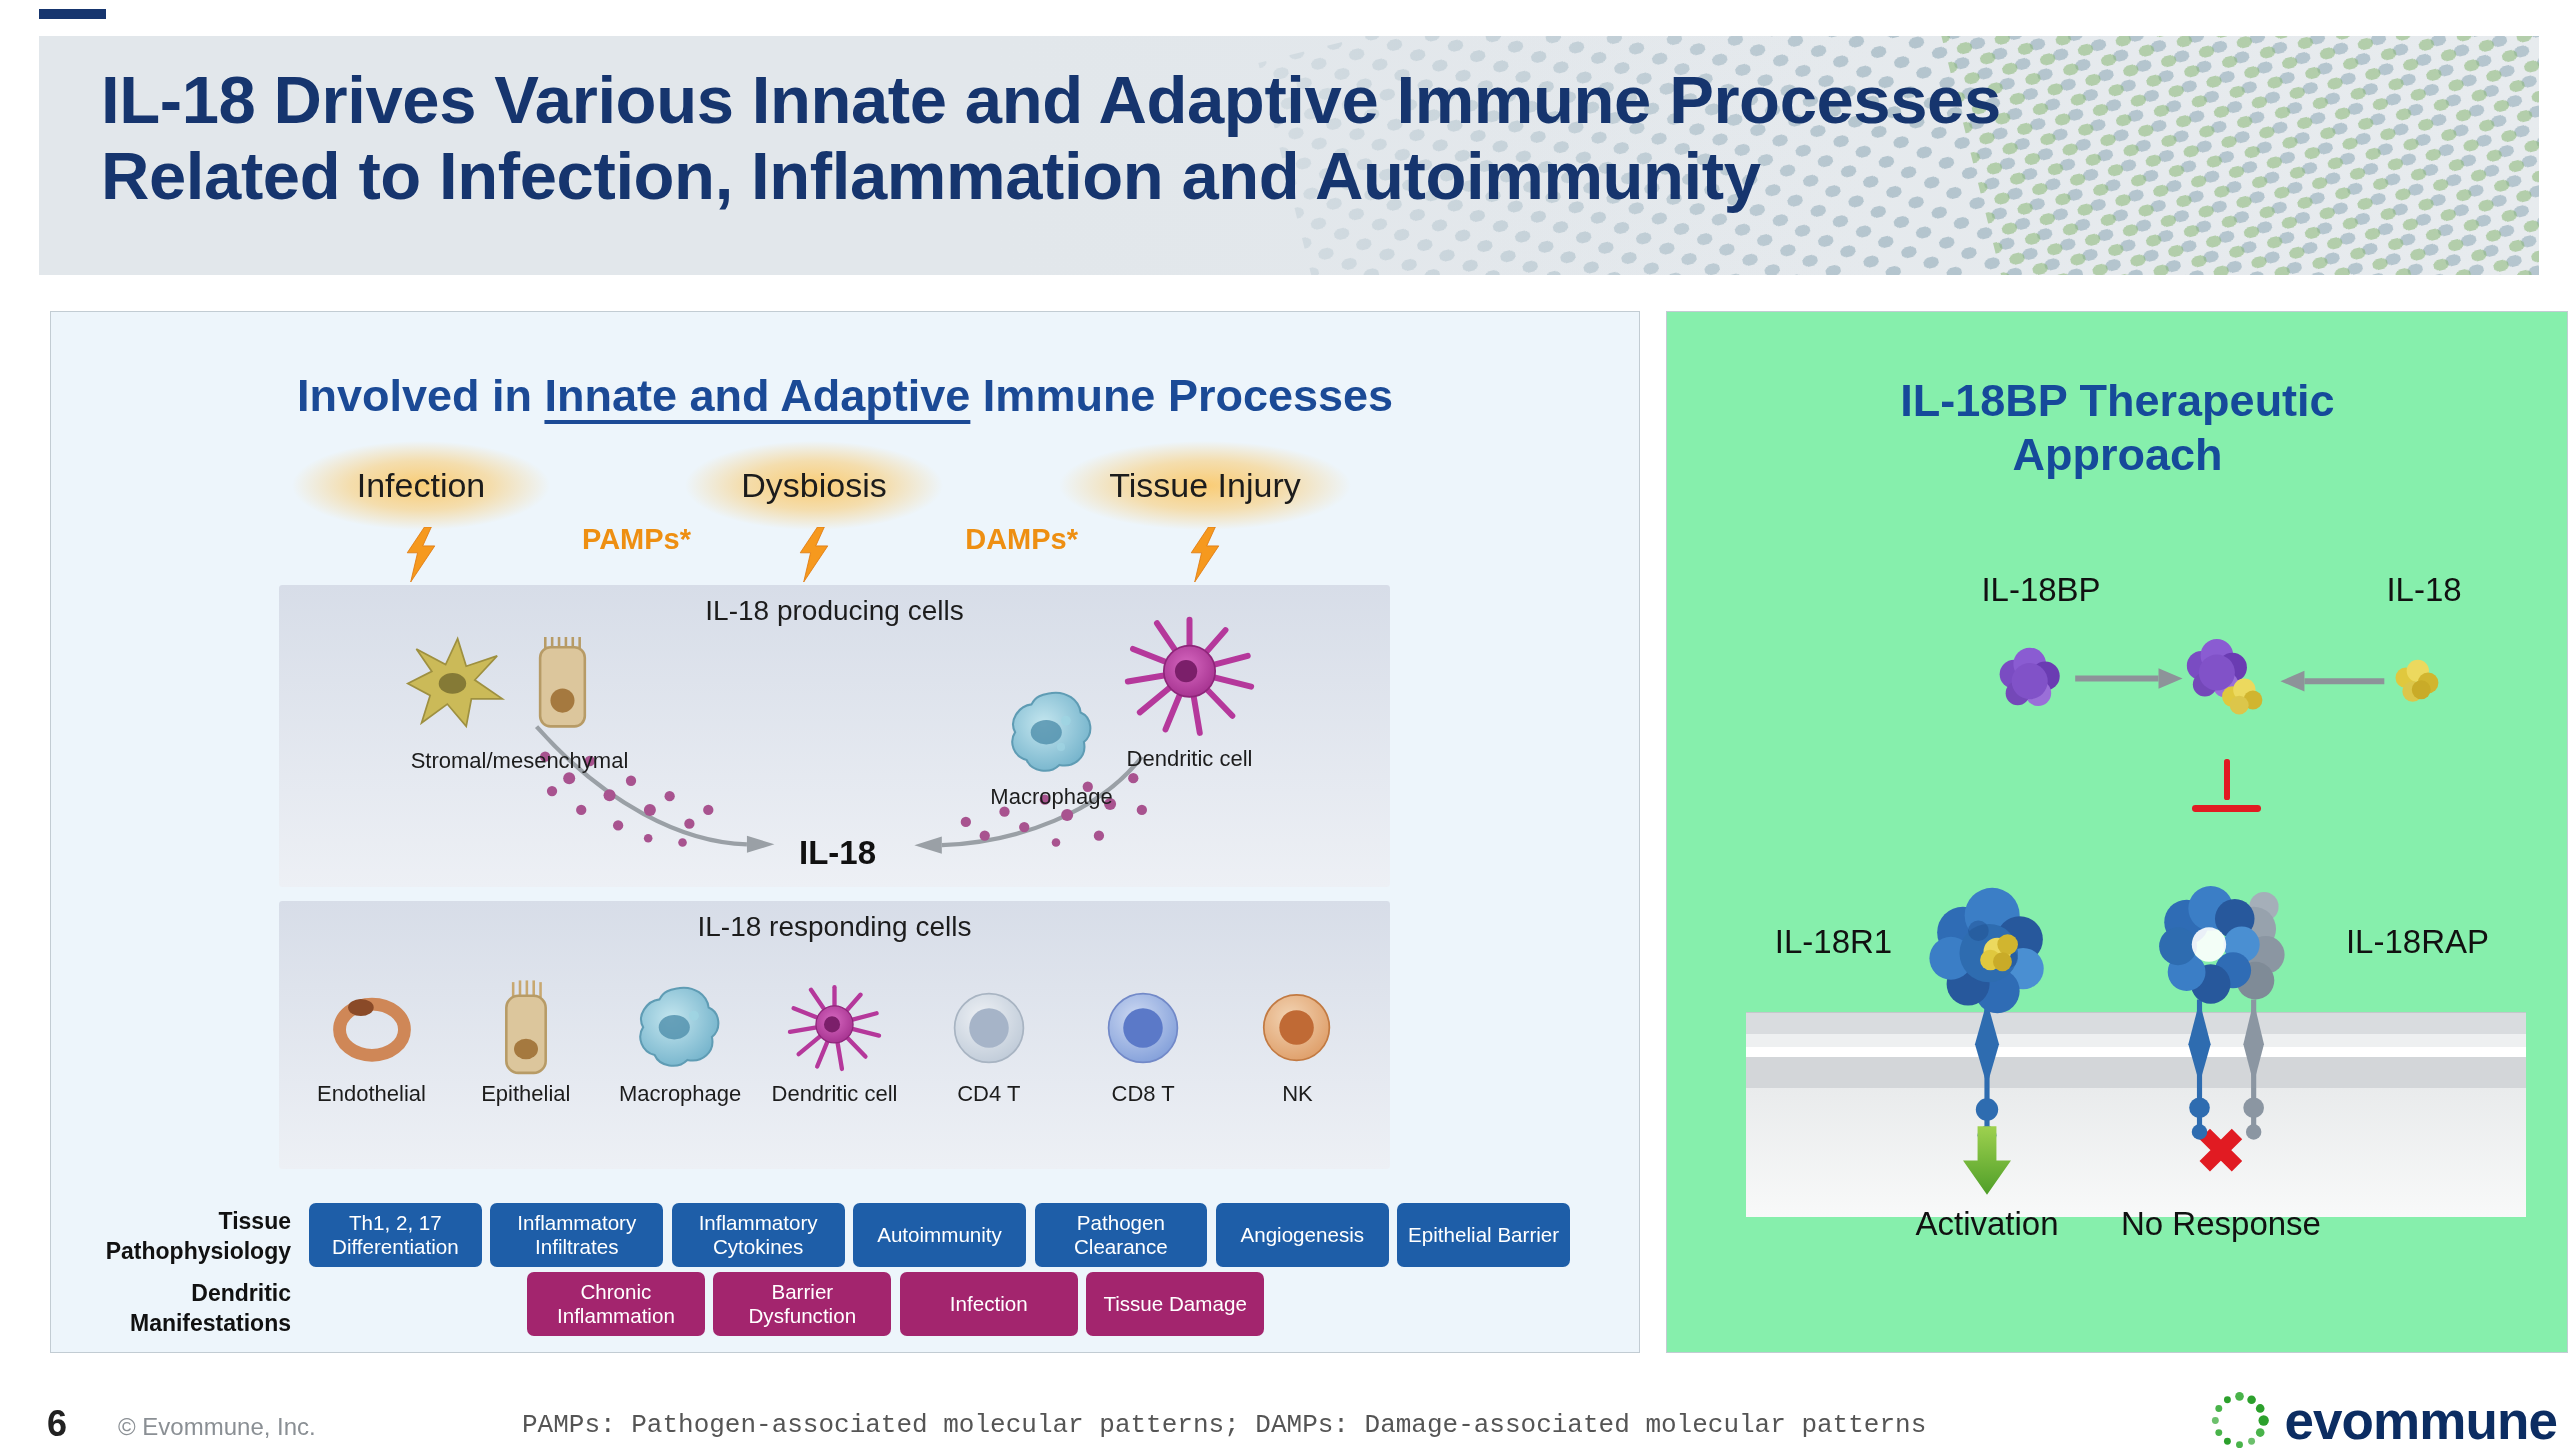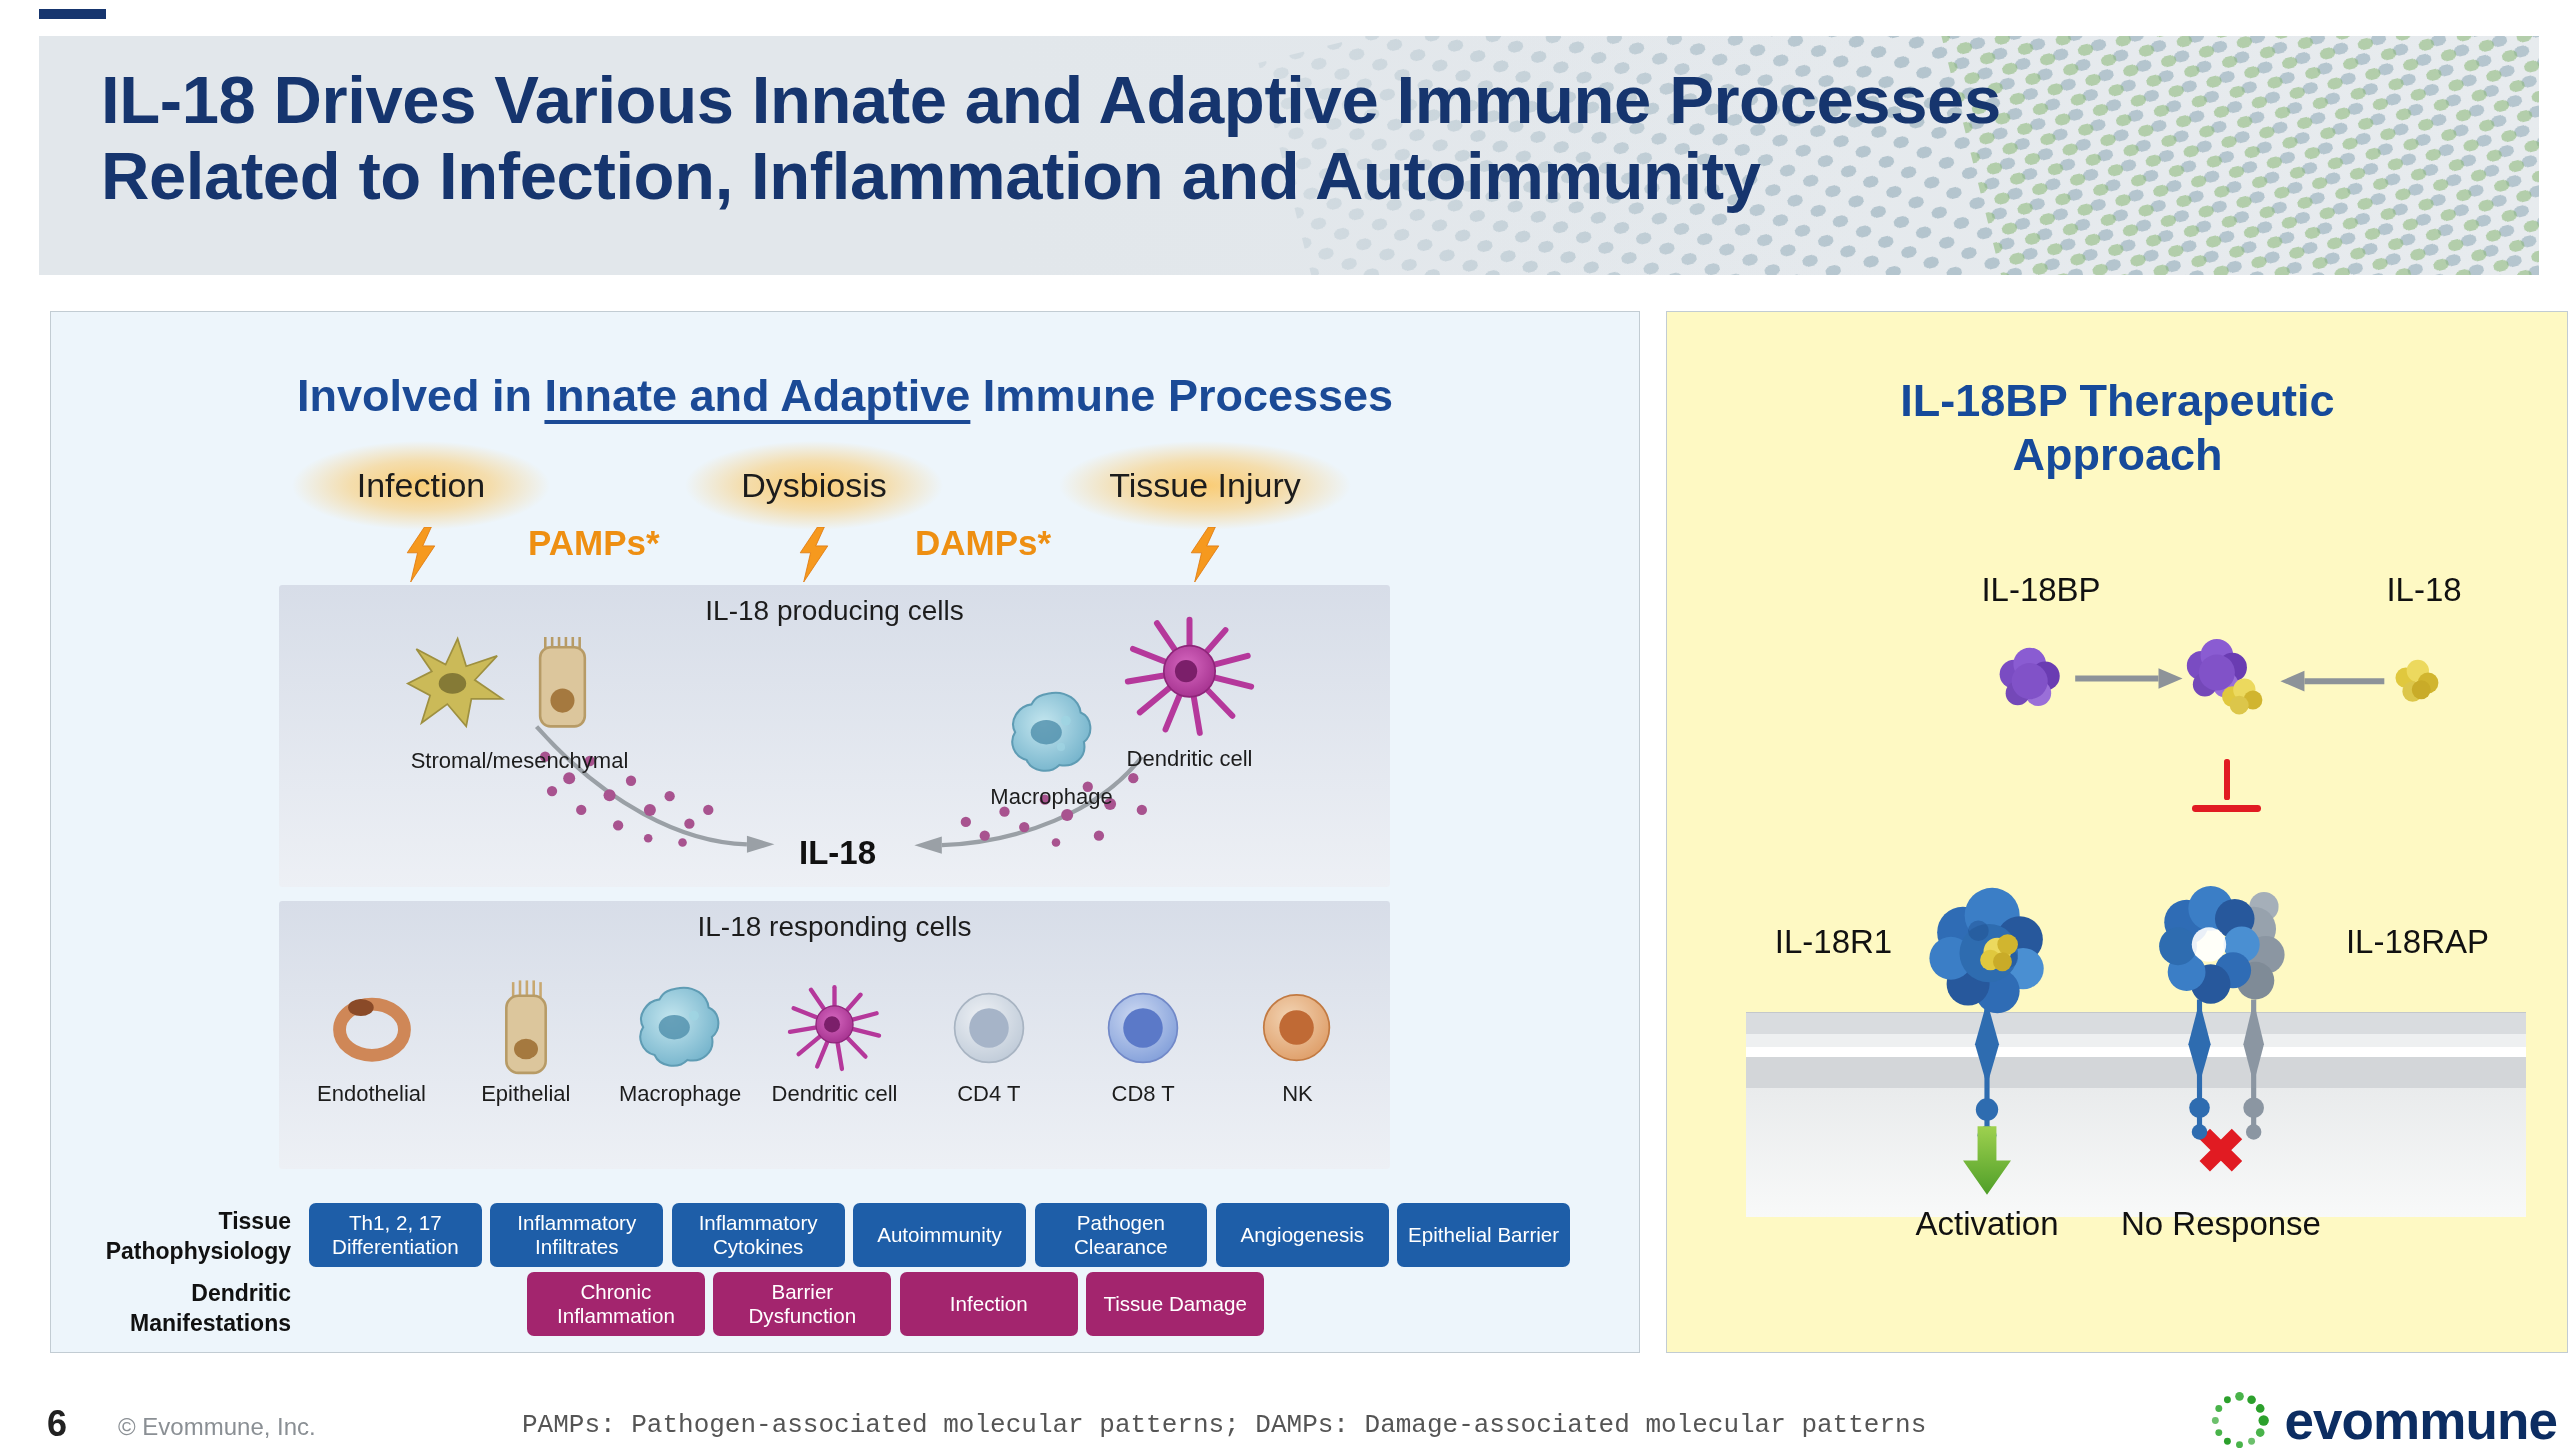--- a/index.html
+++ b/index.html
@@ -16,31 +16,31 @@
   .dots-green{right:-77px;width:635px;transform:rotate(-14deg);
     background-image:radial-gradient(ellipse 13px 9.4px at center,rgba(136,182,116,.55) 0 58%,transparent 62%),
                      radial-gradient(ellipse 13px 9.4px at center,rgba(136,182,116,.55) 0 58%,transparent 62%);
     background-size:39px 31px,39px 31px;background-position:0 0,20px 15.5px;}
   .header-fade{position:absolute;inset:0;background:linear-gradient(90deg,#e2e7eb 0%,#e2e7eb 38%,rgba(226,231,235,0) 74%);}
   .header h1{position:relative;margin:0;padding:26px 0 0 62px;font-size:67px;line-height:1.13;font-weight:bold;color:#16356e;letter-spacing:-0.4px;}
 
   
   .panel{position:absolute;border:1.7px solid #c2ccd3;box-sizing:border-box;}
   .left-panel{left:50px;top:311px;width:1590px;height:1042px;background:#edf5fb;}
-  .right-panel{left:1666px;top:311px;width:902px;height:1042px;background:#fef9c3;}
+  .right-panel{left:1666px;top:311px;width:902px;height:1042px;background:#86efac;}
 
   .lp-title{position:absolute;top:58px;left:0;width:100%;text-align:center;font-size:45px;font-weight:bold;color:#1b4a96;}
   .lp-title .u{text-decoration:underline;text-decoration-thickness:4.3px;text-underline-offset:8.6px;}
 
   .trigger{position:absolute;text-align:center;}
   .trigger .glow{display:flex;align-items:center;justify-content:center;height:89px;font-size:34px;color:#1c1c1c;
     background:radial-gradient(ellipse closest-side,rgba(250,202,110,.95) 0%,rgba(250,202,110,.55) 55%,rgba(250,202,110,0) 100%);}
   .trigger svg{display:block;margin:-3.4px auto 0;}
 
-  .pd-label{position:absolute;width:163px;text-align:left;font-size:35px;font-weight:bold;color:#ee8f12;}
+  .pd-label{position:absolute;width:163px;text-align:right;font-size:29px;font-weight:bold;color:#ee8f12;}
 
   .cells-box{position:absolute;left:228px;width:1111px;background:linear-gradient(180deg,#d7dde8 0%,#edf0f5 100%);border-radius:3.4px;}
   .box-producing{top:273px;height:302px;}
   .box-responding{top:589px;height:268px;}
   .box-title{position:absolute;top:10.3px;left:0;width:100%;text-align:center;font-size:28px;color:#1c1c1c;}
   .box-overlay{position:absolute;inset:0;pointer-events:none;}
 
   .cell-group{position:absolute;text-align:center;}
   .cell-label{font-size:22px;color:#1c1c1c;line-height:1.15;margin-top:3.4px;}
   .il18-label{position:absolute;left:481px;top:249px;width:155px;text-align:center;font-size:33px;font-weight:bold;color:#111;}

